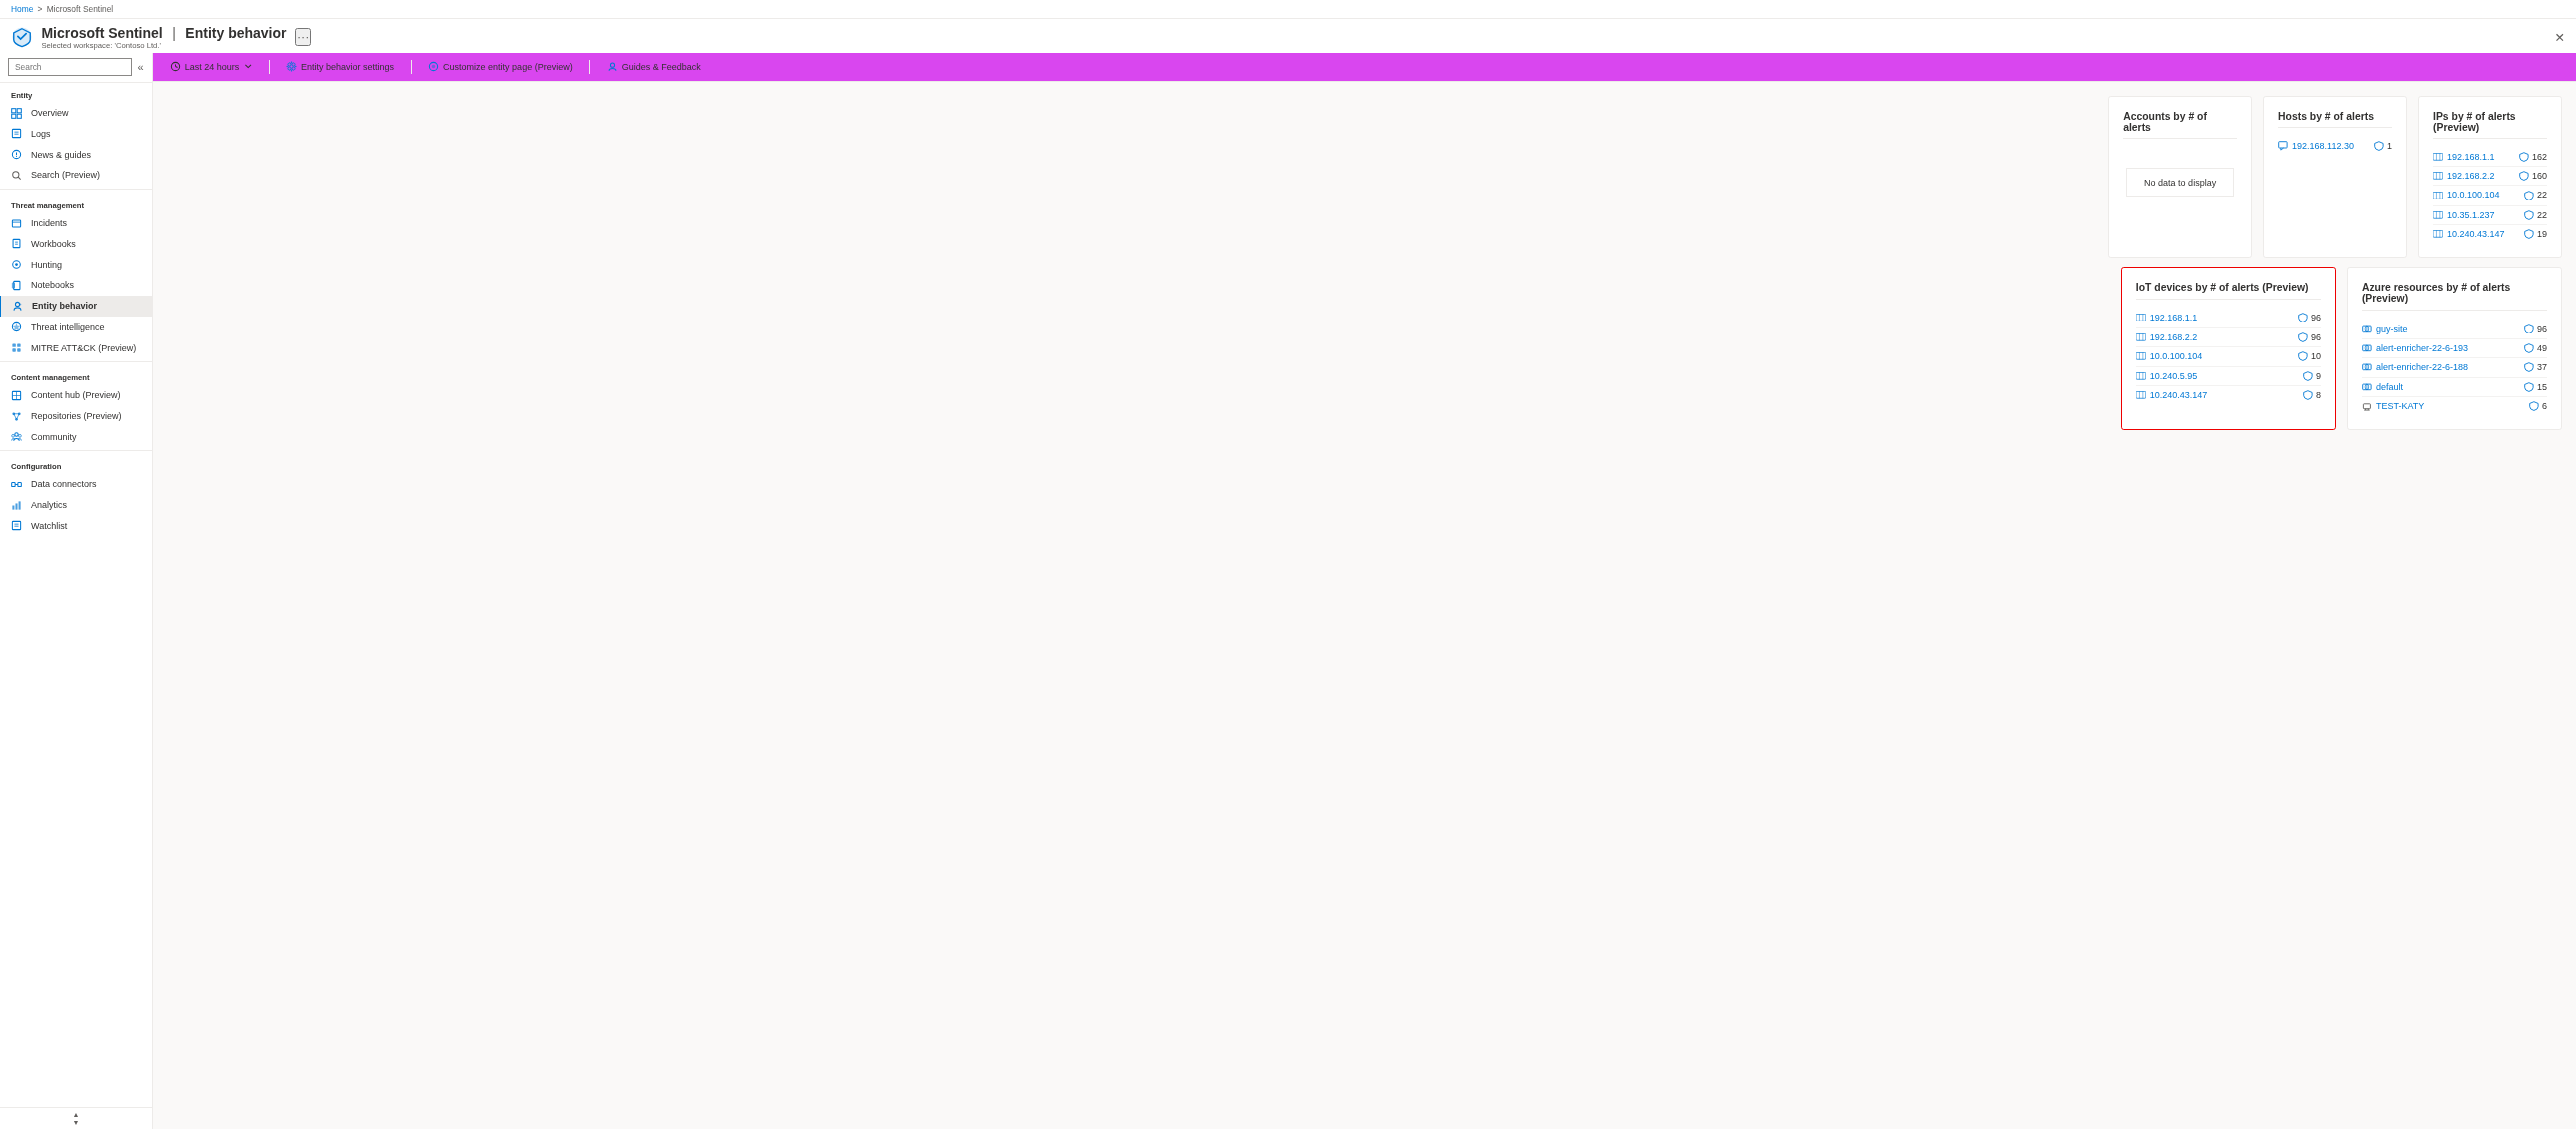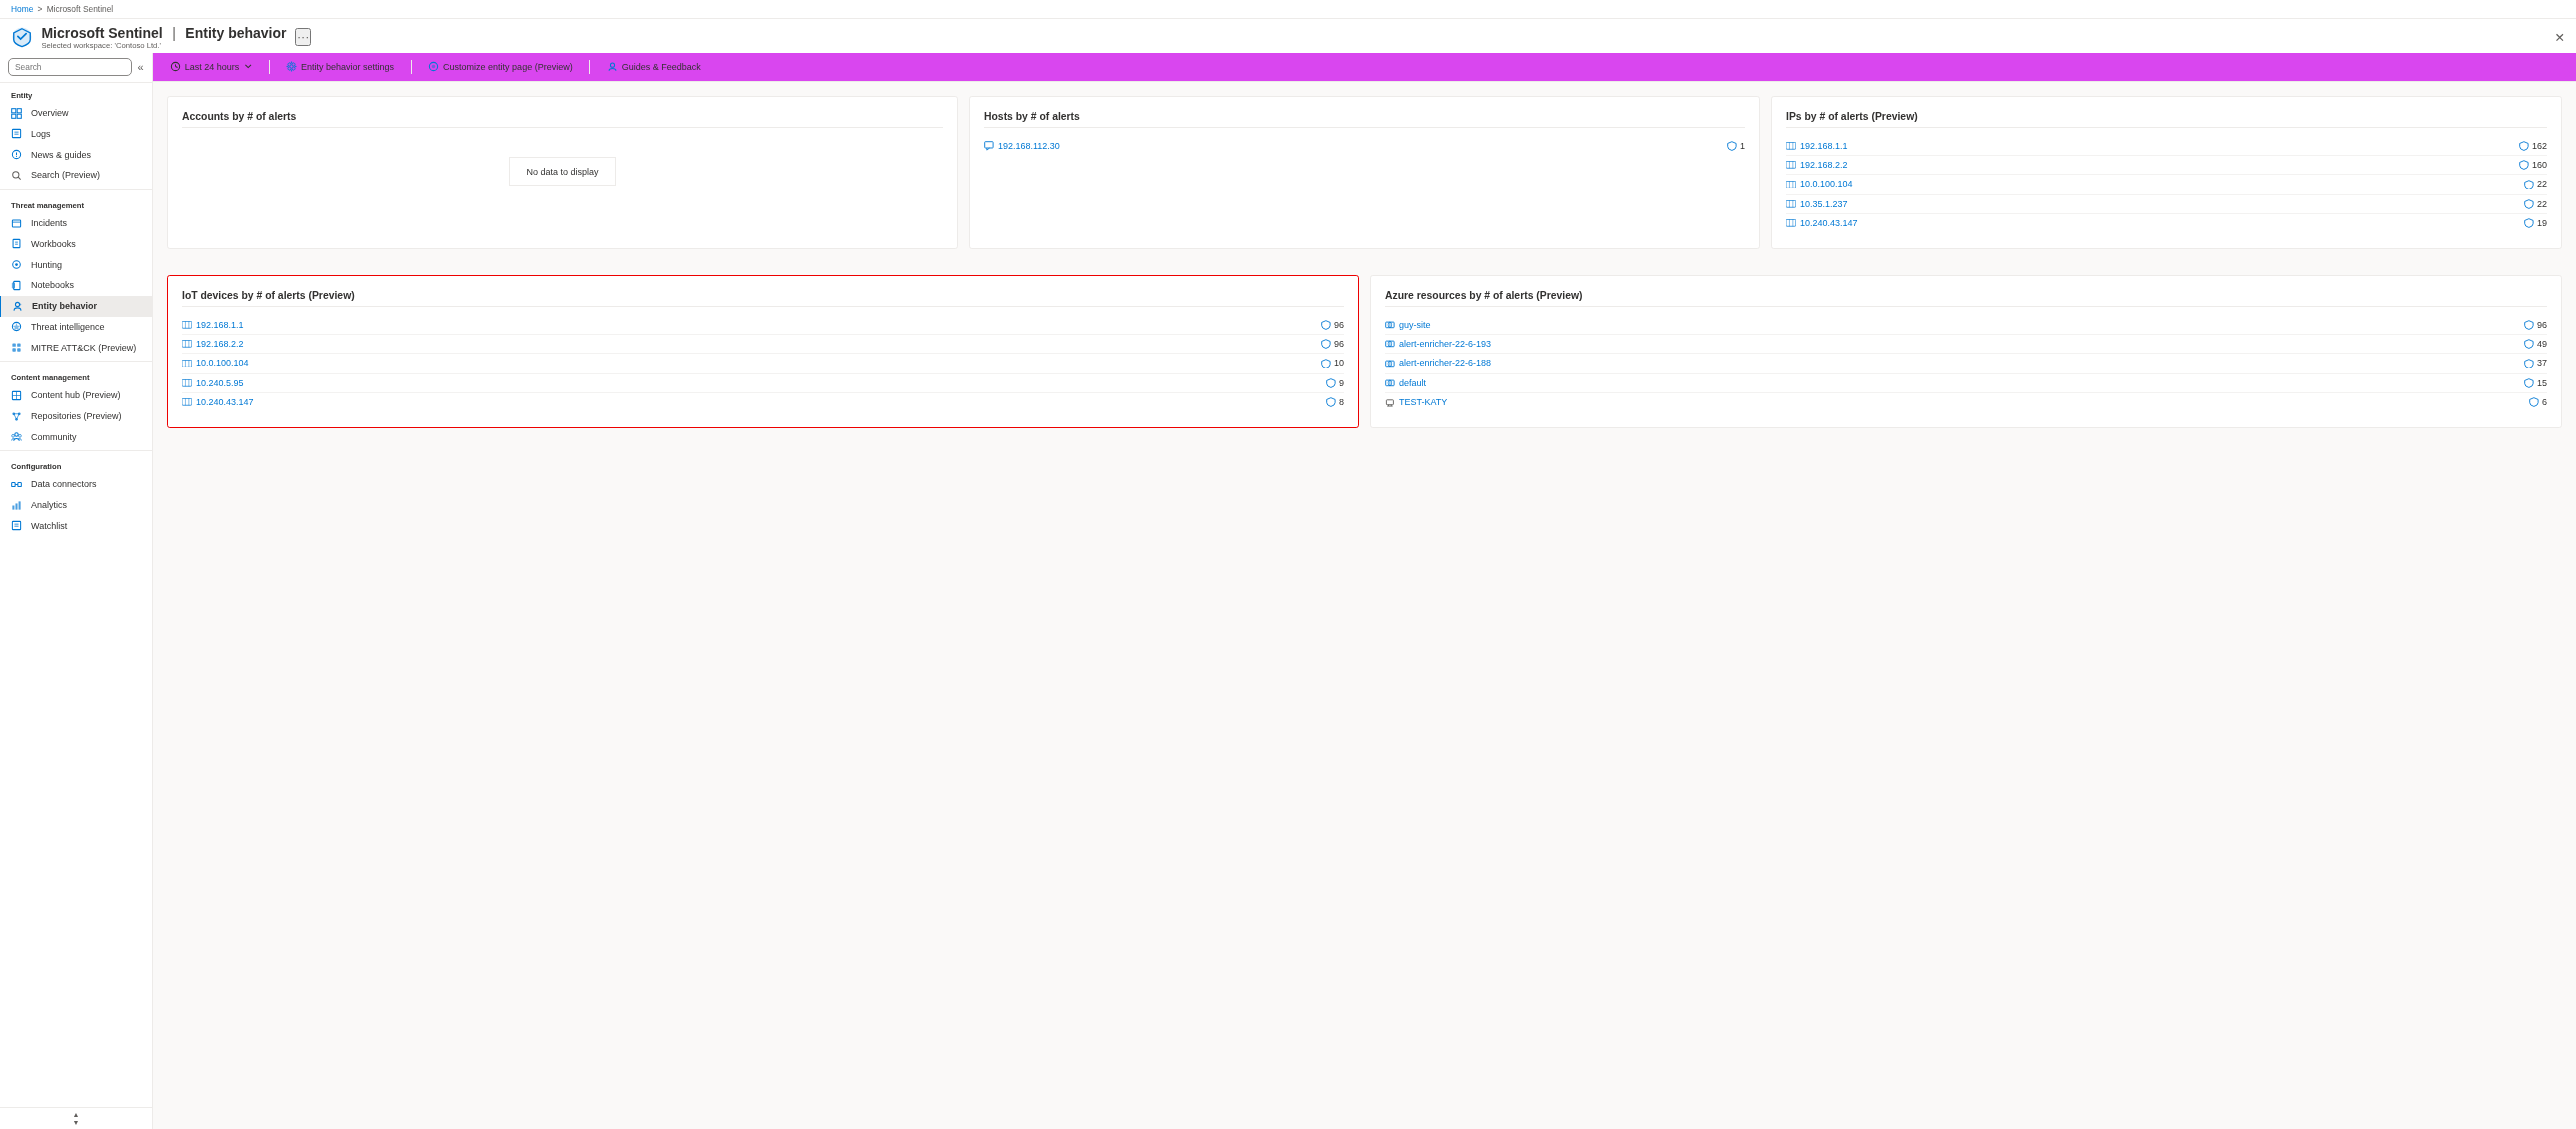--- a/index.html
+++ b/index.html
@@ -20,39 +20,39 @@
     .title-bar-subtitle { font-size: 7.7px; color: #605e5c; }
     .title-bar-more { margin-left: 8.4px; color: #605e5c; font-size: 12.5px; cursor: pointer; }
     .close-btn { margin-left: auto; background: none; border: none; font-size: 12.5px; cursor: pointer; color: #605e5c; }
 
     
     .main-layout { display: flex; flex: 1; overflow: hidden; }
 
     
     .sidebar { width: 153px; min-width: 153px; background: #fff; border-right: 0.7px solid #edebe9; display: flex; flex-direction: column; overflow-y: auto; }
     .sidebar-search { padding: 5.6px 8.4px; border-bottom: 0.7px solid #edebe9; display: flex; align-items: center; gap: 5.6px; }
-    .sidebar-search input { border: 0.7px solid #8a8886; padding: 2.8px 5.6px; font-size: 8.4px; width: 100%; border-radius: 5px; }
+    .sidebar-search input { border: 0.7px solid #8a8886; padding: 2.8px 5.6px; font-size: 8.4px; width: 100%; border-radius: 0; }
     .sidebar-collapse-btn { background: none; border: none; cursor: pointer; color: #605e5c; font-size: 11px; }
     .sidebar-scroll { flex: 1; overflow-y: auto; padding-bottom: 11px; }
     .sidebar-section-label { font-size: 7.7px; font-weight: 600; color: #323130; padding: 8.4px 11px 2.8px; text-transform: none; }
     .sidebar-item { display: flex; align-items: center; padding: 4.9px 11px; cursor: pointer; font-size: 9px; color: #323130; gap: 9px; }
     .sidebar-item.active { background: #edebe9; font-weight: 600; border-left: 1.4px solid #0078d4; }
     .sidebar-item .item-icon { width: 11px; height: 11px; display: flex; align-items: center; justify-content: center; flex-shrink: 0; }
     .sidebar-divider { border: none; border-top: 0.7px solid #edebe9; margin: 2.8px 0; }
 
     
     .content-area { flex: 1; display: flex; flex-direction: column; overflow: hidden; background: #faf9f8; }
 
     
     .toolbar { display: flex; align-items: center; padding: 5.6px 11px; gap: 11px; background: #d946ef; border-bottom: 0.7px solid #edebe9; }
     .toolbar-btn { display: flex; align-items: center; gap: 4.2px; padding: 2.8px 5.6px; border: none; background: none; cursor: pointer; font-size: 9px; color: #323130; }
     .toolbar-divider { width: 0.7px; height: 14px; background: #edebe9; }
 
     
-    .dashboard { flex: 1; overflow-y: auto; padding: 14px; display: flex; flex-direction: column; gap: 26px; }
+    .dashboard { flex: 1; overflow-y: auto; padding: 14px; display: flex; flex-direction: column; gap: 9px; align-items: flex-end; }
 
     
     .cards-row { display: flex; gap: 11px; }
     .card { background: #fff; border: 0.7px solid #edebe9; border-radius: 2.8px; padding: 14px; flex: 1; min-height: 153px; }
     .card.highlighted { border: 1.4px solid #e00; }
     .card-title { font-size: 10.4px; font-weight: 600; color: #323130; margin-bottom: 8.4px; padding-bottom: 5.6px; border-bottom: 0.7px solid #edebe9; }
 
     .card-list { list-style: none; }
     .card-list-item { display: flex; align-items: center; padding: 4.2px 0; border-bottom: 0.7px solid #f3f2f1; }
     .card-list-item:last-child { border-bottom: none; }

